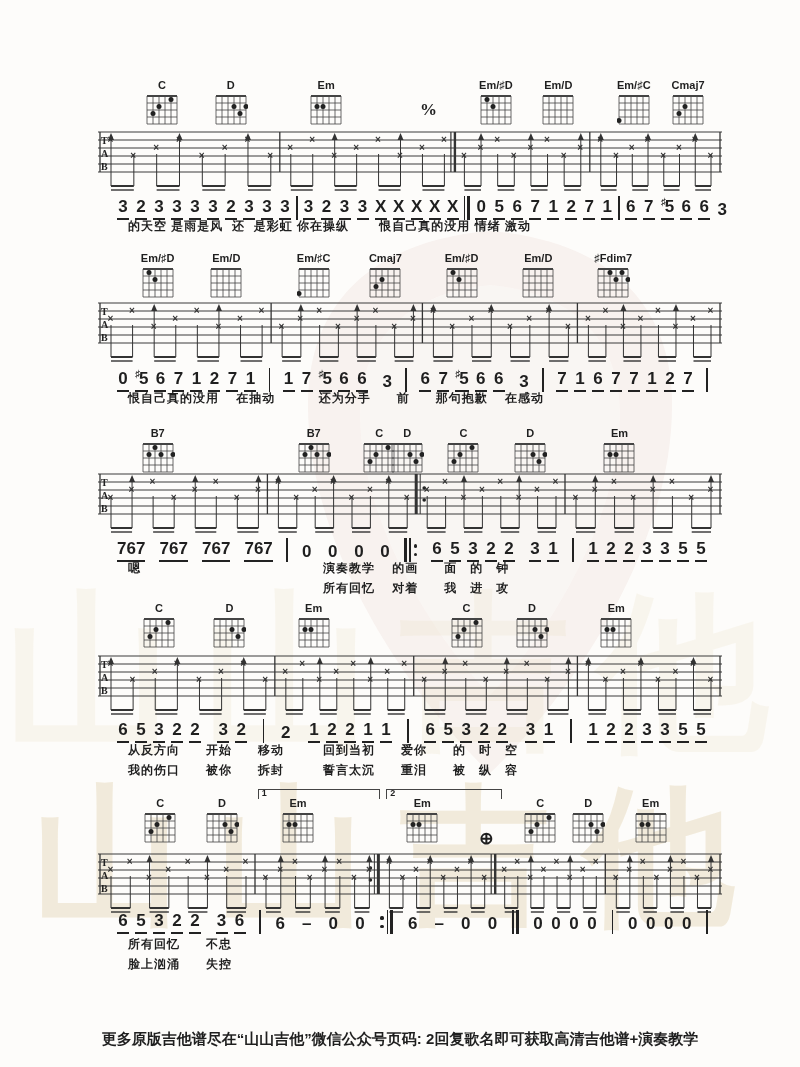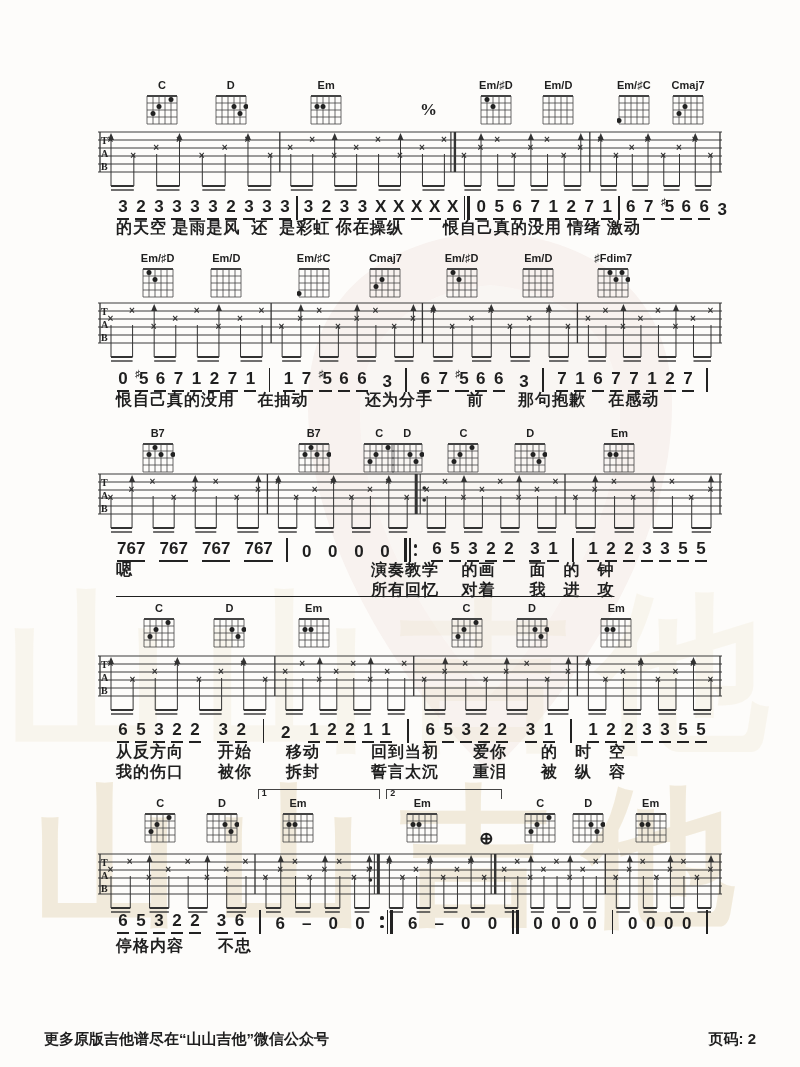--- a/index.html
+++ b/index.html
@@ -34,25 +34,25 @@
   .numunit{font-size:17px;font-weight:700;min-width:12px;text-align:center;margin:0 3px;
            line-height:20px;letter-spacing:0;}
   .numunit.ul{border-bottom:2px solid #222;padding-bottom:1px;}
   .numunit .sharp{font-size:10px;vertical-align:super;margin-right:-1px;}
   .bartok{display:flex;align-items:center;gap:2px;height:24px;margin:0 2px;}
   .bline{width:1.6px;height:24px;background:#222;}
   .bline.thick{width:3px;}
   .bdots{display:flex;flex-direction:column;gap:5px;margin:0 1px;}
   .bdot{width:3.2px;height:3.2px;border-radius:50%;background:#222;}
   
-  .lyrics{position:absolute;left:0;right:0;padding-left:18px;font-size:16px;font-weight:700;
+  .lyrics{position:absolute;left:12px;right:0;padding-left:18px;font-size:12px;font-weight:700;
           white-space:pre;letter-spacing:1px;}
   
   .footer{position:absolute;left:44px;right:44px;top:1030px;display:flex;z-index:2;
-          justify-content:space-between;font-size:15px;font-weight:700;}
+          justify-content:center;font-size:15px;font-weight:700;}
 </style>
 </head>
 <body>
 
 <div class="page">
 
   <div class="wm-layer">
     <svg class="wm-pick" width="400" height="560" viewBox="0 0 400 560">
       <path d="M200,6 C100,14 18,64 18,180 C18,330 128,480 200,548 C272,480 382,330 382,180 C382,64 300,14 200,6" fill="#ead6cf" opacity="0.55"></path>
       <path d="M200,60 C130,66 70,104 70,190 C70,300 150,420 200,470 C250,420 330,300 330,190 C330,104 270,66 200,60" fill="#fdfcfa" opacity="0.45"></path>
@@ -1023,21 +1023,21 @@
             <span class="numunit ul">1</span>
             <span class="numunit ul">2</span>
             <span class="numunit ul">2</span>
             <span class="numunit ul">3</span>
             <span class="numunit ul">3</span>
             <span class="numunit ul">5</span>
             <span class="numunit ul">5</span>
           </span>
         </div>
         <div class="lyrics" style="top: 132px;">嗯　　　　　　　　　　　　　　演奏教学　 的画　　面　的　钟</div>
-        <div class="lyrics" style="top: 152px; text-decoration: underline;">　　　　　　　　　　　　　　　所有回忆　 对着　　我　进　攻</div>
+        <div class="lyrics" style="top: 152px;">　　　　　　　　　　　　　　　所有回忆　 对着　　我　进　攻</div>
       </div>
       <div class="system" style="top: 603px;">
         <div class="chord" style="left: 38.928px; top: 0px;">
           <div class="cname">C</div>
           <svg width="34" height="34">
             <line x1="2" y1="4" x2="2" y2="32" stroke="#444" stroke-width="0.8"></line>
             <line x1="8" y1="4" x2="8" y2="32" stroke="#444" stroke-width="0.8"></line>
             <line x1="14" y1="4" x2="14" y2="32" stroke="#444" stroke-width="0.8"></line>
             <line x1="20" y1="4" x2="20" y2="32" stroke="#444" stroke-width="0.8"></line>
             <line x1="26" y1="4" x2="26" y2="32" stroke="#444" stroke-width="0.8"></line>
@@ -1702,22 +1702,24 @@
           <span class="numseg">
             <span class="numunit">0</span>
             <span class="numunit">0</span>
             <span class="numunit">0</span>
             <span class="numunit">0</span>
           </span>
           <span class="bartok">
             <span class="bline"></span>
           </span>
         </div>
-        <div class="lyrics" style="top: 138px;">停格内容　　不忠</div>
+        <div class="lyrics" style="top: 138px;">所有回忆　　不忠</div>
+        <div class="lyrics" style="top: 158px;">脸上汹涌　　失控</div>
       </div>
     </div>
 
   <div class="footer">
     <span>更多原版吉他谱尽在“山山吉他”微信公众号</span>
     <span>页码: 2</span>
+    <span>回复歌名即可获取高清吉他谱+演奏教学</span>
   </div>
 
 </div>
 
 </body></html>

